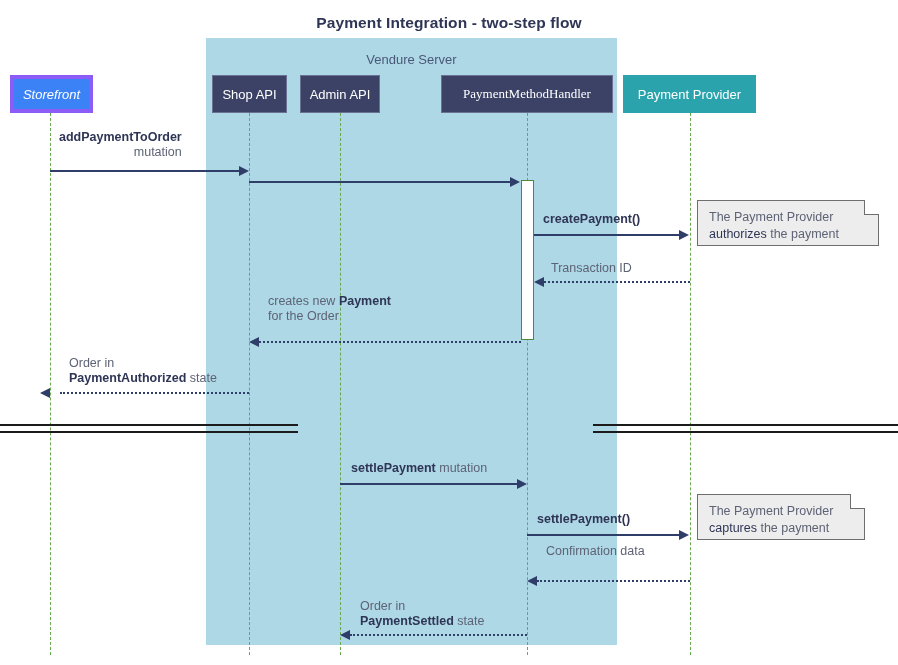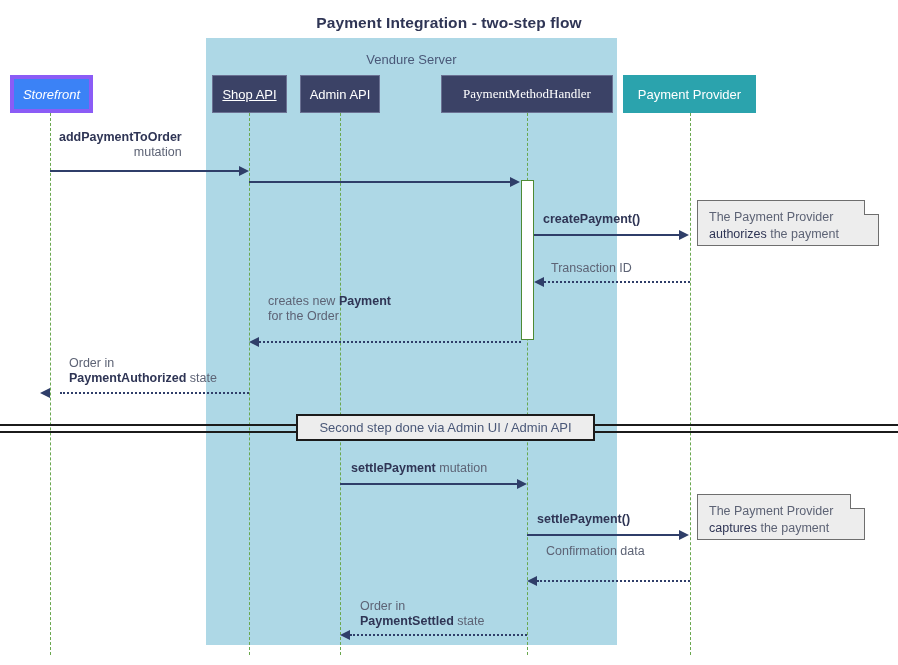--- a/index.html
+++ b/index.html
@@ -68,21 +68,21 @@
   <div class="lifeline" style="left:249px;top:113px;height:542px;"></div>
   <div class="lifeline" style="left:340px;top:113px;height:542px;"></div>
   <div class="lifeline" style="left:527px;top:113px;height:542px;"></div>
   <div class="lifeline" style="left:690px;top:113px;height:542px;"></div>
 
   <div class="activation" style="left:521px;top:180px;width:13px;height:160px;"></div>
 
   <div class="actor grey" style="left:10px;top:75px;width:83px;height:38px;">
     <span>Storefront</span>
   </div>
-  <div class="actor dark" style="left:212px;top:75px;width:75px;height:38px;text-decoration:underline;">
+  <div class="actor dark" style="left:212px;top:75px;width:75px;height:38px;">
     <span>Shop API</span>
   </div>
   <div class="actor dark" style="left:300px;top:75px;width:80px;height:38px;">
     <span>Admin API</span>
   </div>
   <div class="actor dark" style="left:441px;top:75px;width:172px;height:38px;font-family:Liberation Serif, serif;">
     <span>PaymentMethodHandler</span>
   </div>
   <div class="actor teal" style="left:623px;top:75px;width:133px;height:38px;">
     <span>Payment Provider</span>
@@ -125,23 +125,20 @@
   <div class="arrow-l" style="left:40px;top:388px;"></div>
 
   <div class="note" style="left:697px;top:200px;width:182px;height:46px;">
     <div class="fold"></div>
     <span>The Payment Provider</span><br>
     <b>authorizes</b><span> the payment</span>
   </div>
 
   <div class="divider-line" style="left:0px;top:424px;width:298px;"></div>
   <div class="divider-line" style="left:593px;top:424px;width:305px;"></div>
-  <div class="divider-box" style="left:296px;top:414px;width:299px;height:27px;">
-    <span>Second step done via Admin UI / Admin API</span>
-  </div>
 
   <div class="msg-label" style="left:351px;top:461px;">
     <b>settlePayment</b><span> mutation</span>
   </div>
   <div class="msg-line" style="left:340px;top:483px;width:178px;"></div>
   <div class="arrow-r" style="left:517px;top:479px;"></div>
 
   <div class="msg-label" style="left:537px;top:512px;">
     <b>settlePayment()</b>
   </div>

